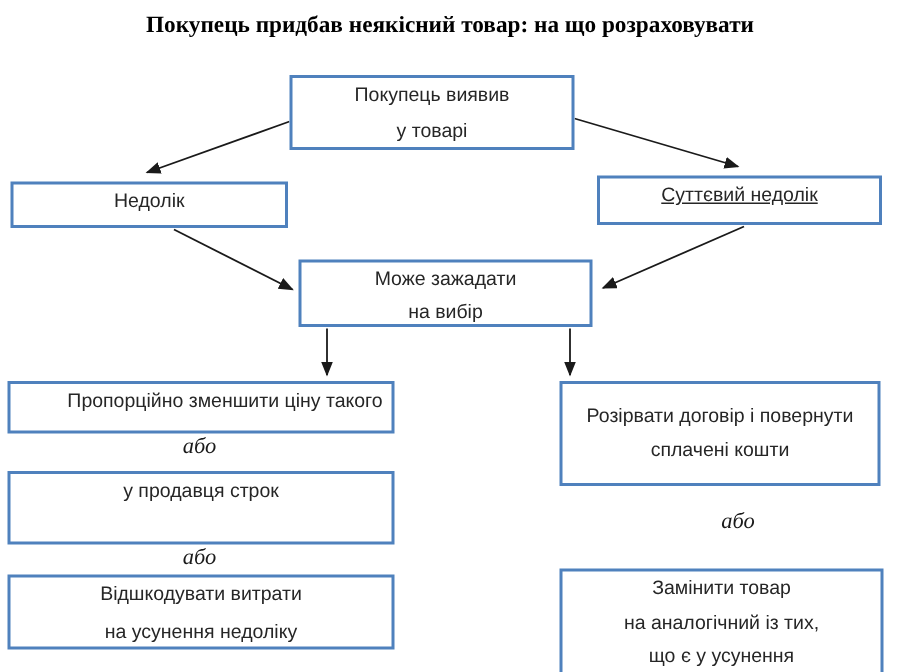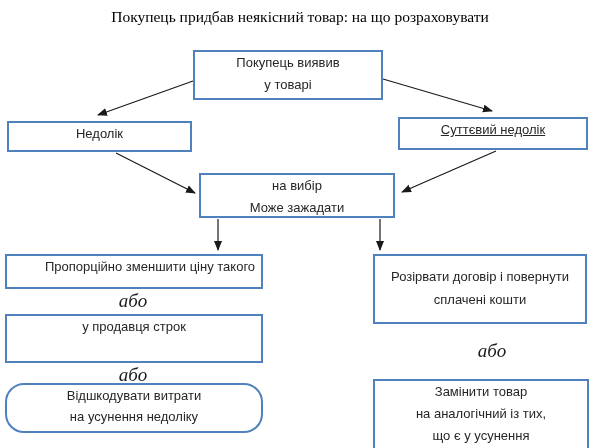--- a/index.html
+++ b/index.html
@@ -10,62 +10,62 @@
     background: #ffffff;
     font-family: "Liberation Sans", sans-serif;
     overflow: hidden;
   }
   .title {
     position: absolute;
     left: 0; top: 8px;
     width: 600px;
     text-align: center;
     font-family: "Liberation Serif", serif;
-    font-weight: normal;
+    font-weight: bold;
     font-size: 15.5px;
     color: #000000;
   }
   .arrow-layer {
     position: absolute;
     left: 0; top: 0;
     width: 600px; height: 448px;
     pointer-events: none;
   }
   .box {
     position: absolute;
     box-sizing: border-box;
     border: 2px solid #4f81bd;
     background: #ffffff;
     display: flex;
     flex-direction: column;
-    justify-content: flex-start;
+    justify-content: space-between;
     align-items: center;
     text-align: center;
     font-size: 13px;
     line-height: 21px;
     color: #262626;
   }
   .box .ln { width: 100%; }
   #b-discovered   { left: 193px; top: 50px;  width: 190px; height: 50px; line-height: 22px; }
   #b-defect       { left: 7px;   top: 121px; width: 185px; height: 31px; }
   #b-significant  { left: 398px; top: 117px; width: 190px; height: 33px; text-decoration: underline; }
   #b-demand       { left: 199px; top: 173px; width: 196px; height: 45px; line-height: 22px; }
   #b-reduce       { left: 5px;   top: 254px; width: 258px; height: 35px; padding-left: 32px; }
   #b-freefix      { left: 5px;   top: 314px; width: 258px; height: 49px; }
-  #b-reimburse    { left: 5px;   top: 383px; width: 258px; height: 50px; border-radius: 19px; }
+  #b-reimburse    { left: 5px;   top: 383px; width: 258px; height: 50px; }
   #b-terminate    { left: 373px; top: 254px; width: 214px; height: 70px;
                     justify-content: flex-start; padding-top: 9px; line-height: 23px; }
   #b-replace      { left: 373px; top: 363px; width: 216px; height: 71px; line-height: 22px; margin-top: 16px; }
   .or {
     position: absolute;
     width: 44px;
     text-align: center;
     font-family: "Liberation Serif", serif;
     font-style: italic;
-    font-size: 19px;
+    font-size: 15px;
     color: #1a1a1a;
   }
   #or-1 { left: 111px; top: 290px; }
   #or-2 { left: 111px; top: 364px; }
   #or-3 { left: 470px; top: 340px; }
 </style>
 </head>
 <body>
 
 <div class="canvas">
@@ -93,22 +93,22 @@
 
   <div class="box" id="b-defect">
     <div class="ln">Недолік</div>
   </div>
 
   <div class="box" id="b-significant">
     <div class="ln">Суттєвий недолік</div>
   </div>
 
   <div class="box" id="b-demand">
+    <div class="ln">Може зажадати</div>
     <div class="ln">на вибір</div>
-    <div class="ln">Може зажадати</div>
   </div>
 
   <div class="box" id="b-reduce">
     <div class="ln">Пропорційно зменшити ціну такого</div>
   </div>
 
   <div class="or" id="or-1">або</div>
 
   <div class="box" id="b-freefix">
     <div class="ln">у продавця строк</div>

